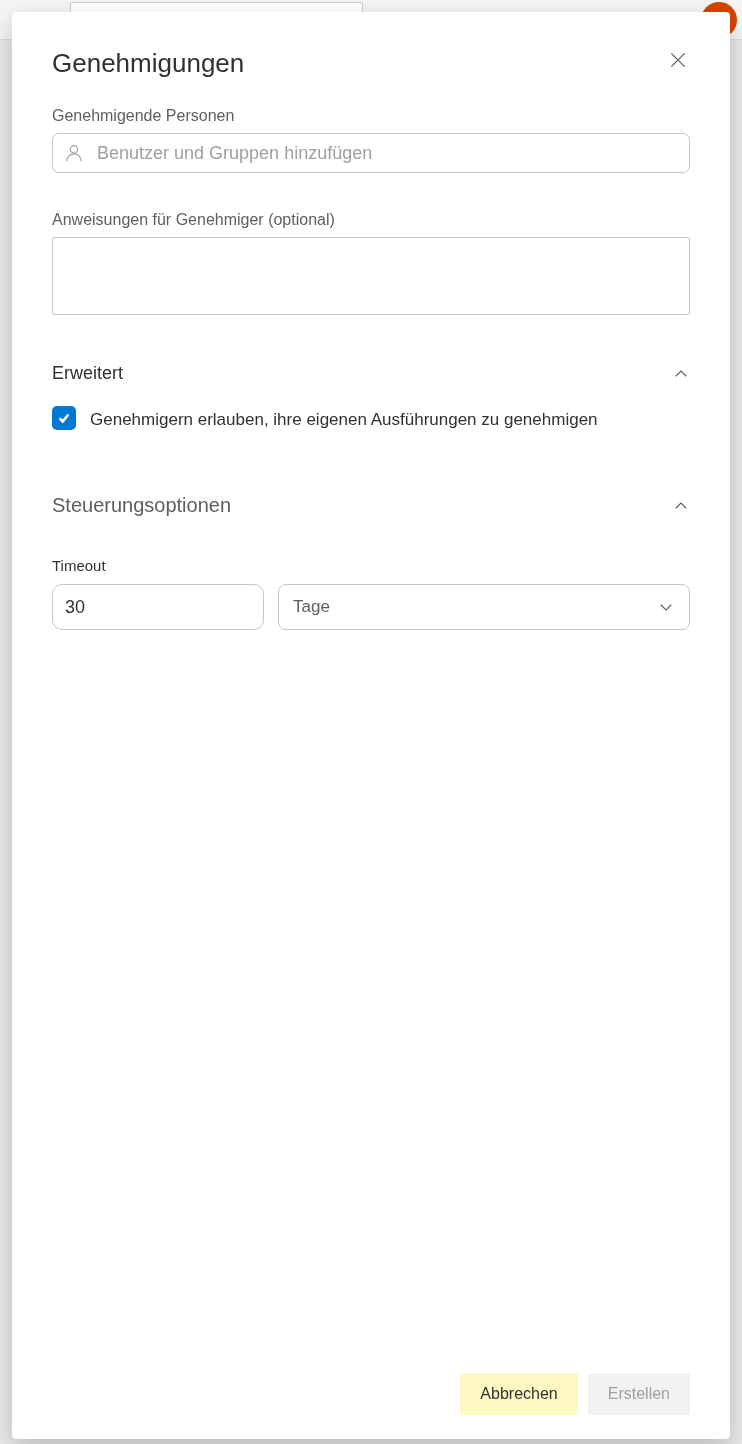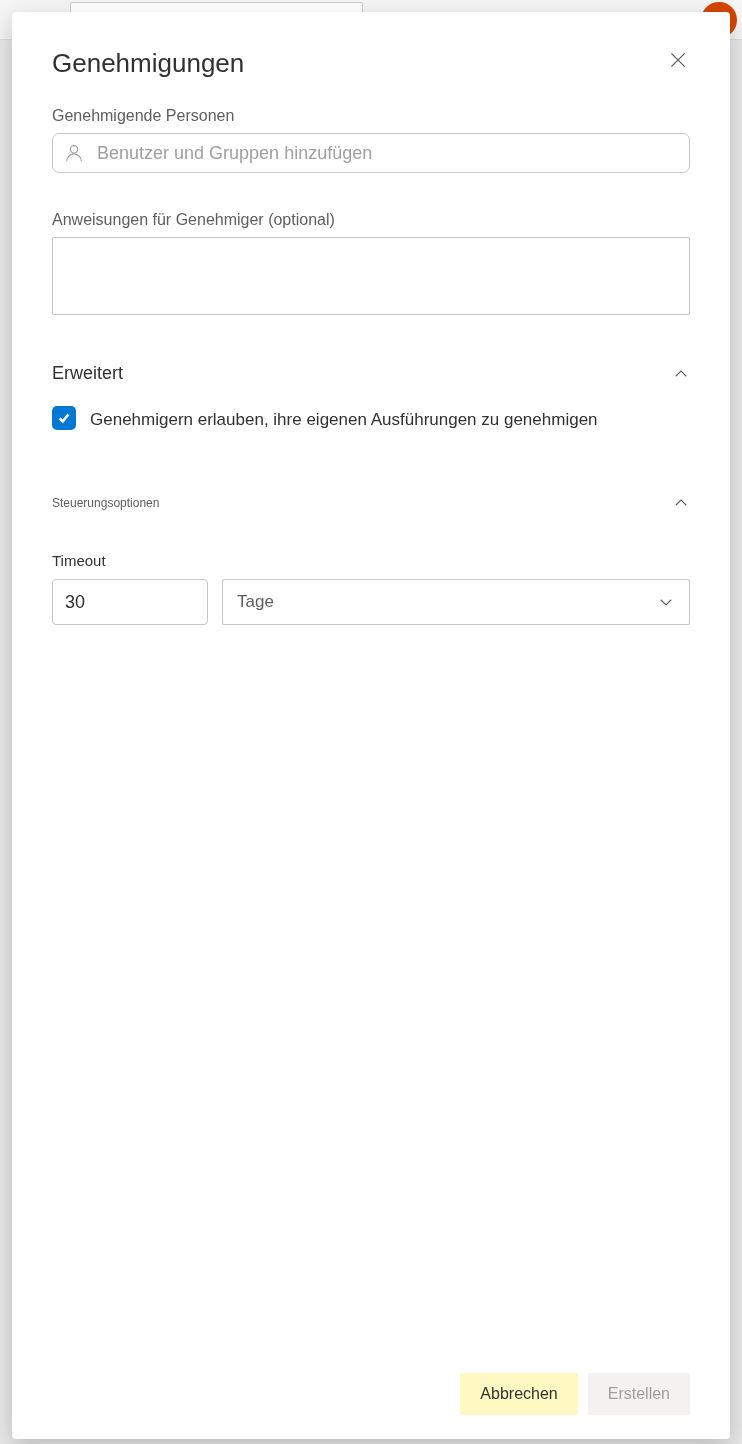--- a/index.html
+++ b/index.html
@@ -134,21 +134,21 @@
       align-items: center;
       margin-bottom: 22px;
       cursor: pointer;
     }
     .section-title {
       font-size: 18px;
       color: #323130;
       font-weight: 400;
     }
     .section-title-small {
-      font-size: 12px;
+      font-size: 20px;
       color: #605e5c;
       font-weight: 400;
     }
     .chevron-up {
       width: 18px;
       height: 18px;
     }
     .chevron-up svg {
       stroke: #605e5c;
       stroke-width: 1.5;
@@ -186,34 +186,34 @@
       font-size: 15px;
       color: #323130;
       margin-bottom: 10px;
       margin-top: 18px;
     }
     .timeout-row {
       display: flex;
       gap: 14px;
     }
     .timeout-value {
-      width: 156px;
+      width: 212px;
       height: 46px;
       border: 1px solid #c8c6c4;
-      border-radius: 4px;
+      border-radius: 10px;
       padding: 0 12px;
       font-size: 18px;
       color: #323130;
       outline: none;
     }
     .timeout-unit {
       flex: 1;
       height: 46px;
       border: 1px solid #c8c6c4;
-      border-radius: 2px;
+      border-radius: 8px;
       padding: 0 14px;
       display: flex;
       align-items: center;
       justify-content: space-between;
       cursor: pointer;
     }
     .timeout-unit span {
       font-size: 17px;
       color: #605e5c;
     }

